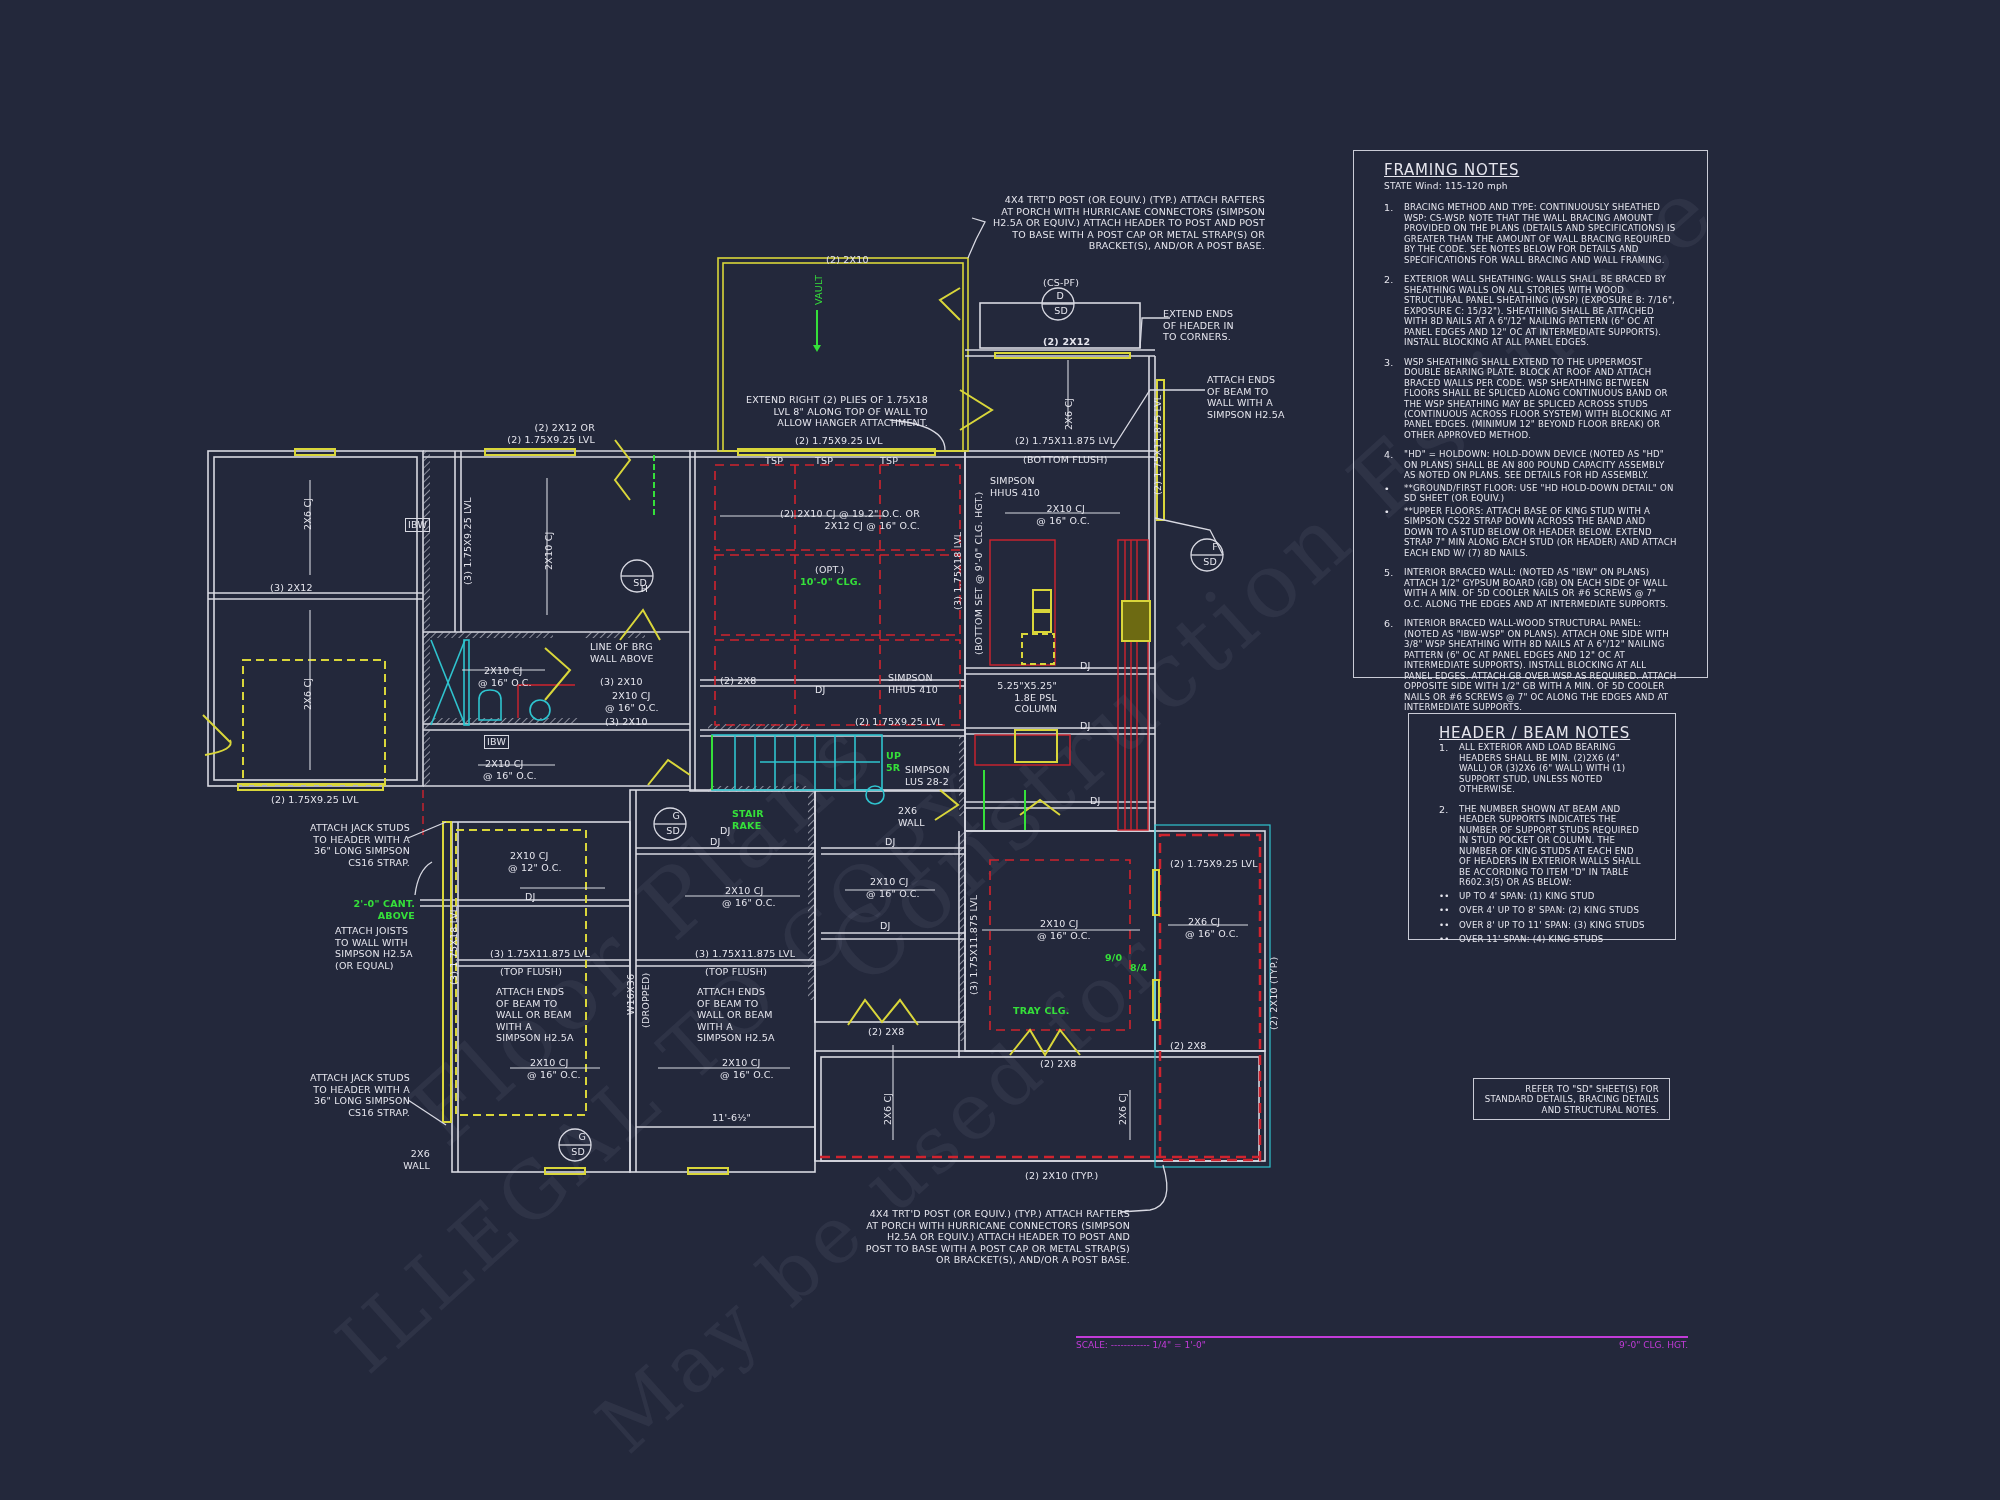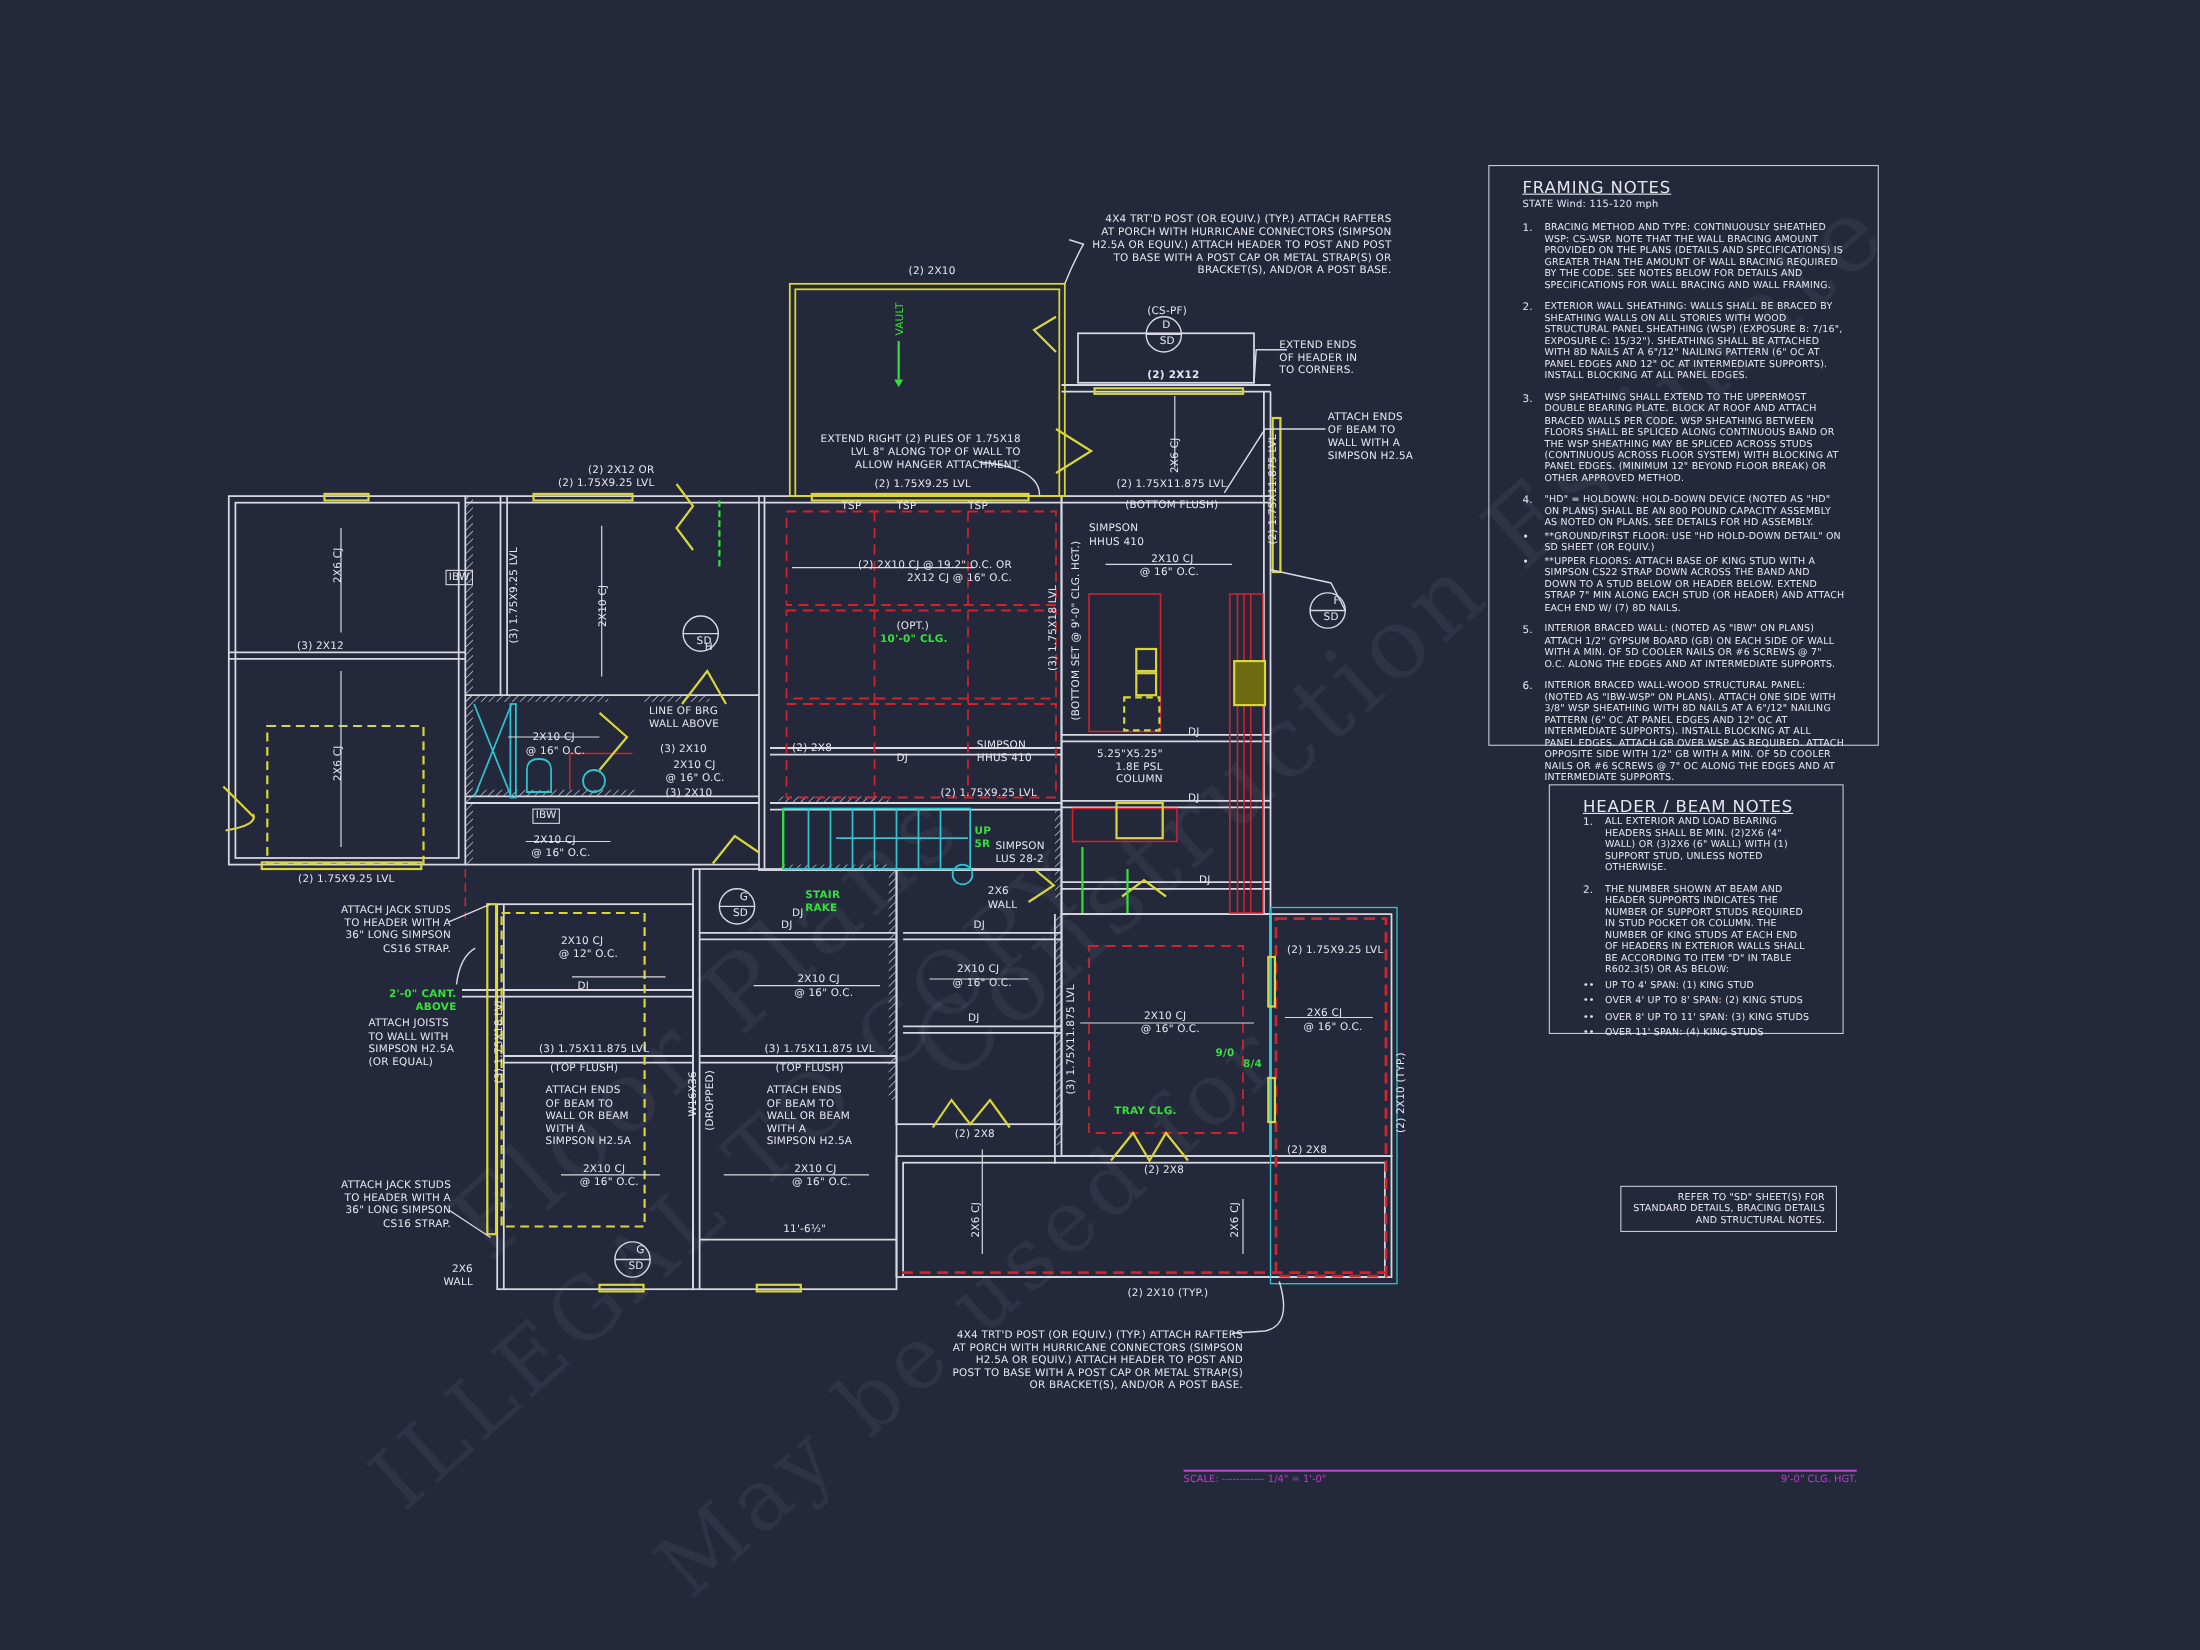--- a/index.html
+++ b/index.html
@@ -240,21 +240,21 @@
     <line x1="685" y1="896" x2="800" y2="896"></line>
     <line x1="845" y1="890" x2="935" y2="890"></line>
     <line x1="982" y1="930" x2="1140" y2="930"></line>
     <line x1="1168" y1="925" x2="1248" y2="925"></line>
     <line x1="893" y1="1045" x2="893" y2="1140"></line>
     <line x1="1130" y1="1090" x2="1130" y2="1140"></line>
   </g>
 </svg>
 
 <div class="abs cad center" style="left:990px; top:194px; width:275px;">4x4 TRT'D POST (OR EQUIV.) (TYP.) ATTACH RAFTERS AT PORCH WITH HURRICANE CONNECTORS (SIMPSON H2.5A OR EQUIV.) ATTACH HEADER TO POST AND POST TO BASE WITH A POST CAP OR METAL STRAP(S) OR BRACKET(S), AND/OR A POST BASE.</div>
-<div class="abs cad" style="left:826px; top:241px;text-align:right;">(2) 2x10</div>
+<div class="abs cad" style="left:826px; top:254px;text-align:right;">(2) 2x10</div>
 <div class="abs cad" style="left:1043px; top:277px;">(CS-PF)</div>
 <div class="abs cad center" style="left:1052px; top:290px; width:12px;">D</div>
 <div class="abs cad center" style="left:1048px; top:305px; width:20px;">SD</div>
 <div class="abs cad" style="left:1163px; top:308px; width:85px;">EXTEND ENDS OF HEADER IN TO CORNERS.</div>
 <div class="abs cad" style="left:1043px; top:336px;font-weight:bold;">(2) 2x12</div>
 <div class="abs cad" style="left:1207px; top:374px; width:80px;">ATTACH ENDS OF BEAM TO WALL WITH A SIMPSON H2.5A</div>
 <div class="abs cad center" style="left:738px; top:394px; width:190px;">EXTEND RIGHT (2) PLIES OF 1.75x18 LVL 8" ALONG TOP OF WALL TO ALLOW HANGER ATTACHMENT.</div>
 <div class="abs cad" style="left:813px; top:305px; color:#35e03a; transform:rotate(-90deg); transform-origin:left top;">VAULT</div>
 <div class="abs cad" style="left:1063px; top:360px; transform:rotate(-90deg) translateX(-70px); transform-origin:left top; white-space:nowrap;">2x6 CJ</div>
 

